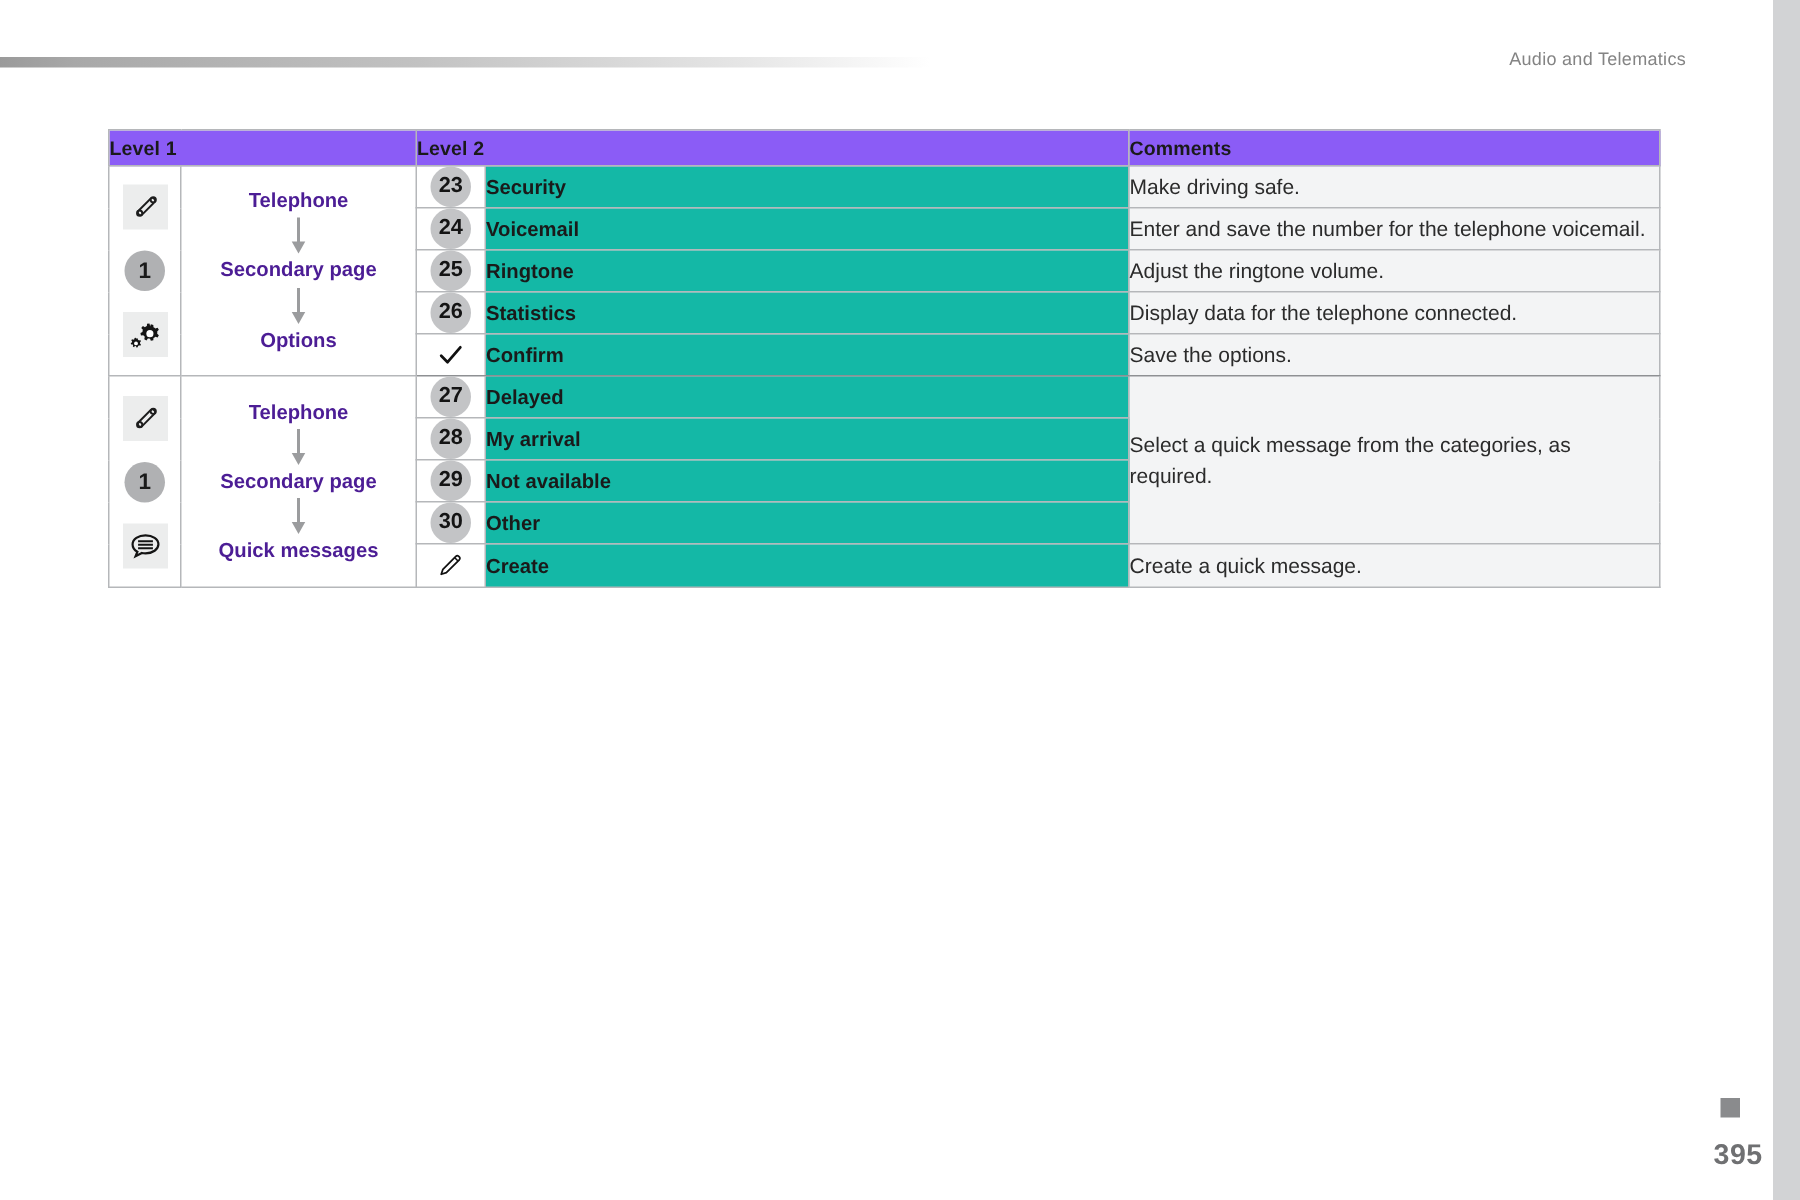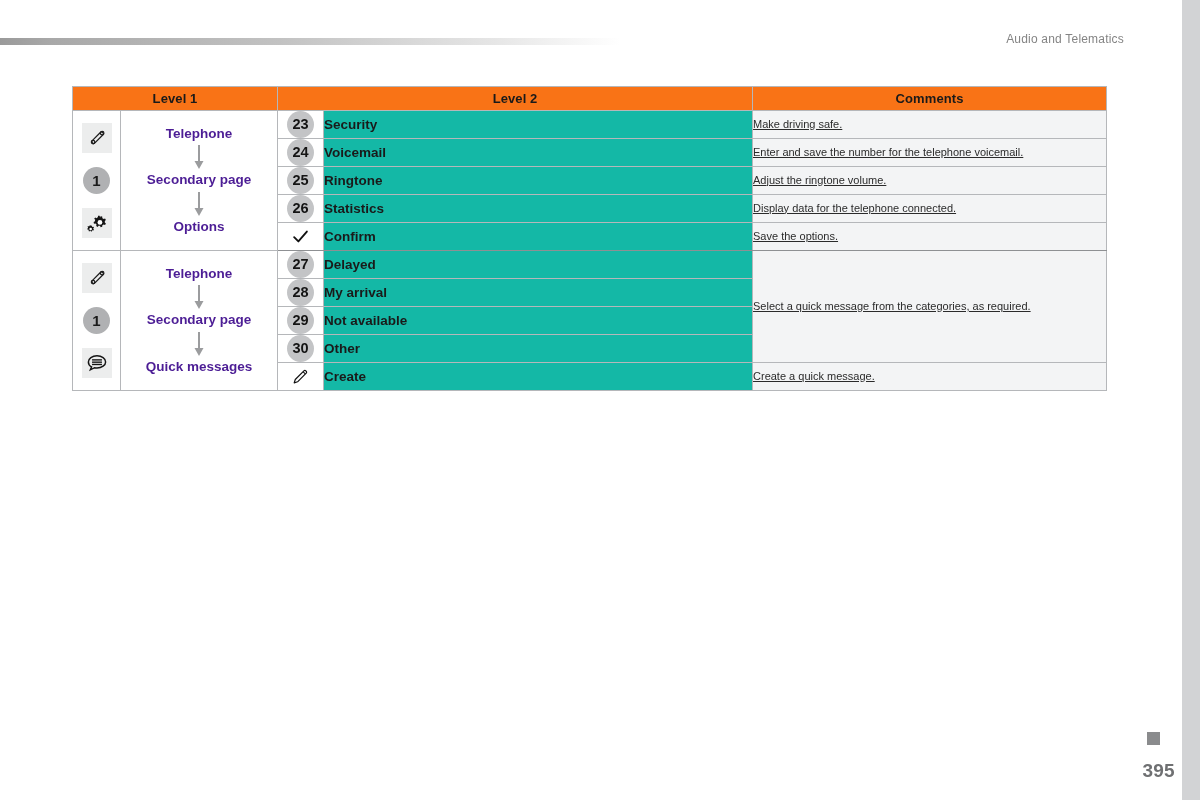--- a/index.html
+++ b/index.html
@@ -52,26 +52,26 @@
     border-collapse: collapse;
     width: 1034px;
     table-layout: fixed;
   }
   table.menu-table td, table.menu-table th {
     border: 1px solid #b5b7ba;
     padding: 0;
     vertical-align: middle;
   }
   thead th {
-    background: #f97316;
+    background: #8b5cf6;
     height: 24px;
     font-size: 13px;
     font-weight: bold;
     color: #1a1a1a;
-    text-align: center;
+    text-align: left;
     letter-spacing: 0.1px;
   }
 
   
   .c-ico   { width: 48px;  }
   .c-lvl1  { width: 157px; }
   .c-num   { width: 46px;  }
   .c-lvl2  { width: 429px; }
   .c-cmt   { width: 354px; }
 
@@ -158,26 +158,25 @@
     background: #14b8a6;
     font-size: 13.5px;
     font-weight: bold;
     color: #1a1a1a;
     padding: 8px 0 8px 16px;
   }
 
   
   td.comment-cell {
     background: #f3f4f5;
-    font-size: 11px;
+    font-size: 14px;
     color: #2b2b2b;
     padding: 10px 18px 10px 16px;
     line-height: 1.45;
     vertical-align: middle;
-    text-decoration: underline;
   }
 
   
   tr.block-end > td {
     border-bottom: 1px solid #8e9093;
   }
 
   
   .footer-mark {
     position: absolute;

